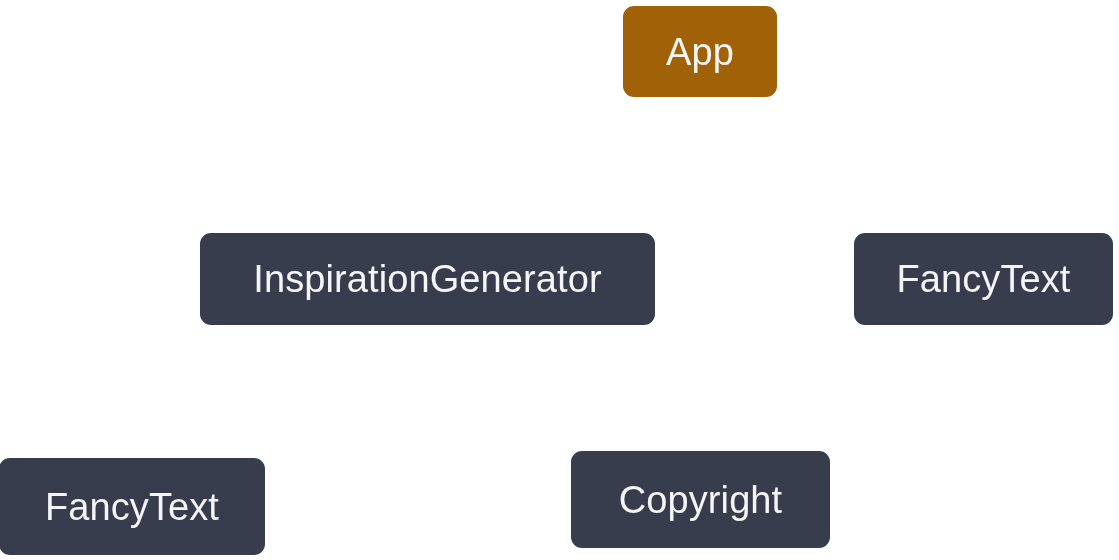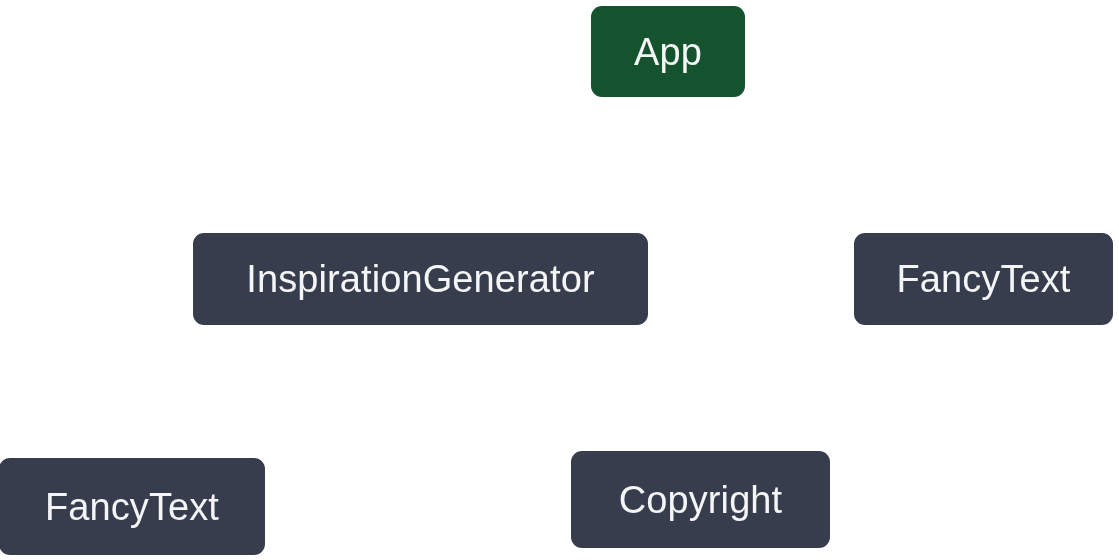--- a/index.html
+++ b/index.html
@@ -76,25 +76,25 @@
 
       <path d="M 416 396 L 345 396" stroke="#ffffff"></path>
       <path d="M 213 396 L 145 396 q -14 0 -14 14 L 131 455" stroke="#ffffff"></path>
 
       <path d="M 438 396 L 509 396" stroke="#ffffff"></path>
       <path d="M 633 396 L 687 396 q 14 0 14 14 L 701 455" stroke="#ffffff"></path>
 
     </g>
   </svg>
 
-  <div class="node-box" style="left: 588px; top: 3px; width: 160px; height: 97px; background: #14532d; border-color: rgb(255, 255, 255);">
+  <div class="node-box" style="left: 620px; top: 3px; width: 160px; height: 97px; background: #a16207; border-color: rgb(255, 255, 255);">
     <span class="node-label" style="color: rgb(244, 245, 247);">App</span>
   </div>
 
-  <div class="node-box" style="left: 190px; top: 230px; width: 461px; height: 98px; background: rgb(55, 61, 77); border-color: rgb(255, 255, 255);">
+  <div class="node-box" style="left: 197px; top: 230px; width: 461px; height: 98px; background: rgb(55, 61, 77); border-color: rgb(255, 255, 255);">
     <span class="node-label" style="color: rgb(244, 245, 247);">InspirationGenerator</span>
   </div>
 
   <div class="node-box" style="left: 851px; top: 230px; width: 265px; height: 98px; background: rgb(55, 61, 77); border-color: rgb(255, 255, 255);">
     <span class="node-label" style="color: rgb(244, 245, 247);">FancyText</span>
   </div>
 
   <div class="node-box" style="left: -4px; top: 455px; width: 272px; height: 103px; background: rgb(55, 61, 77); border-color: rgb(255, 255, 255);">
     <span class="node-label" style="color: rgb(244, 245, 247);">FancyText</span>
   </div>

